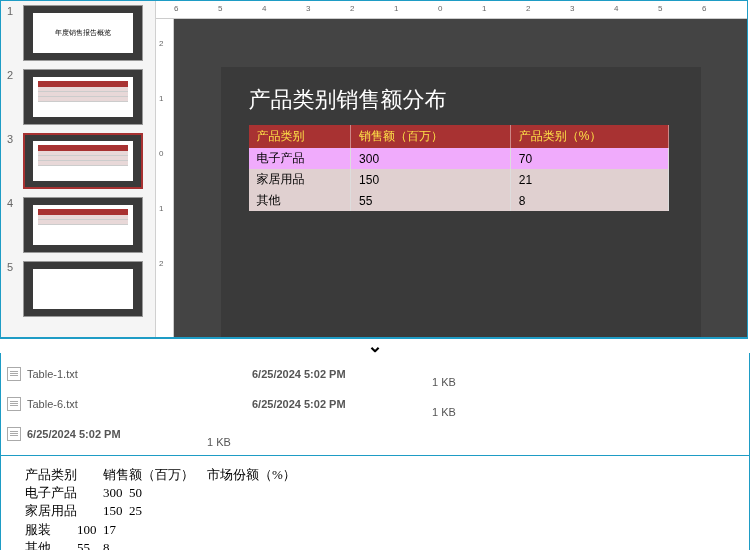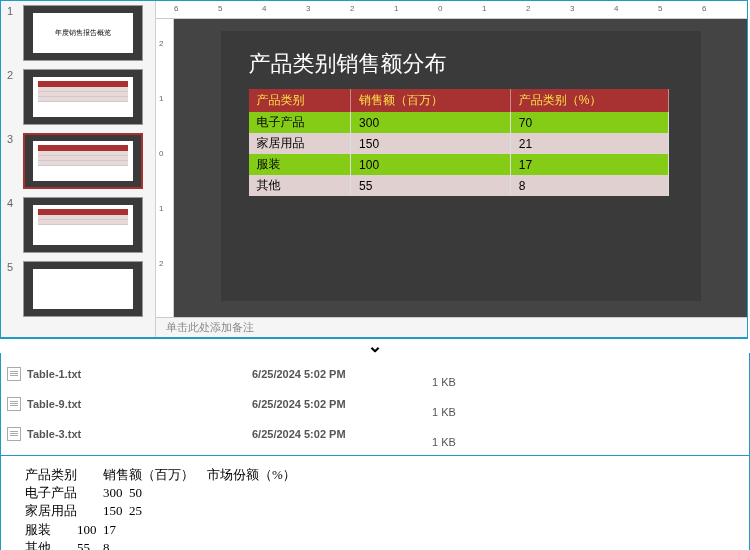--- a/index.html
+++ b/index.html
@@ -19,38 +19,38 @@
 .tbl-mini { width: 90%; margin: 4px auto; }
 .tbl-mini .hdr { background: #a83232; height: 6px; }
 .tbl-mini .r { background: #e8d8d8; height: 5px; border-bottom: 1px solid #ccc; }
 
 .editor { flex: 1; display: flex; flex-direction: column; background: #f0f0f0; }
 .ruler-h { height: 18px; background: #fff; border-bottom: 1px solid #ccc; position: relative; font-size: 8px; color: #666; overflow: hidden; }
 .ruler-h span { position: absolute; top: 3px; }
 .ed-body { flex: 1; display: flex; }
 .ruler-v { width: 18px; background: #fff; border-right: 1px solid #ccc; position: relative; font-size: 8px; color: #666; }
 .ruler-v span { position: absolute; left: 3px; }
-.canvas { flex: 1; background: #444; display: flex; align-items: flex-start; justify-content: center; padding-top: 12px; }
+.canvas { flex: 1; background: #444; display: flex; align-items: flex-end; justify-content: center; padding-top: 12px; }
 .slide { width: 480px; height: 270px; background: #3a3a3a; }
 .slide-title { color: #fff; font-size: 22px; font-weight: normal; padding: 18px 28px 10px; }
 .tbl { width: 420px; margin: 0 28px; border-collapse: collapse; font-size: 12px; }
 .tbl th { background: #a83232; color: #fde047; text-align: left; padding: 3px 8px; font-weight: normal; border-right: 1px solid #c88; }
 .tbl td { padding: 2px 8px; border-right: 1px solid #ddd; }
-.tbl tr.r0 td { background: #84cc16; }
+.tbl tr.r0 td { background: #f0abfc; }
 .tbl tr.r1 td { background: #e0d0d0; margin-left: 25px; }
 
 .notes { height: 20px; background: #f5f5f5; border-top: 1px solid #ccc; font-size: 11px; color: #888; padding: 2px 10px; cursor: text; }
 
 .arrow { text-align: center; font-size: 18px; font-weight: bold; line-height: 14px; height: 14px; }
 
 .files { border: 1px solid #1e9cc5; border-top: none; padding: 6px 2px; }
 .file-row { display: flex; font-size: 11px; color: #555; padding: 1px 4px; align-items: center; cursor: pointer; }
 .file-icon { width: 14px; height: 14px; border: 1px solid #aaa; margin-right: 6px; position: relative; }
 .file-icon::after { content: ""; position: absolute; top: 3px; left: 2px; right: 2px; height: 1px; background: #aaa; box-shadow: 0 2px 0 #aaa, 0 4px 0 #aaa; }
-.fname { width: 225px; font-weight: bold; }
+.fname { width: 225px; }
 .fdate { width: 180px; font-weight: bold; }
 .fsize { width: 60px; margin-top: 16px; }
 
 .text-content { border: 1px solid #1e9cc5; border-top: none; padding: 10px 24px; font-size: 13px; line-height: 1.4; height: 120px; white-space: pre; font-family: SimSun, serif; }
 </style>
 </head>
 <body>
 
 <div class="wrap">
 <div class="top">
@@ -146,58 +146,51 @@
                   <tr class="r0">
                     <td>电子产品</td>
                     <td>300</td>
                     <td>70</td>
                   </tr>
                   <tr class="r1">
                     <td>家居用品</td>
                     <td>150</td>
                     <td>21</td>
                   </tr>
-                  <tr class="r0">
-                    <td>服装</td>
-                    <td>100</td>
-                    <td>17</td>
-                  </tr>
                   <tr class="r1">
                     <td>其他</td>
                     <td>55</td>
                     <td>8</td>
                   </tr>
                 </tbody>
           </table>
         </div>
       </div>
     </div>
-    <div class="notes">单击此处添加备注</div>
   </div>
 </div>
 </div>
 
 <div class="arrow">⌄</div>
 
 <div class="files" id="flist">
     <div class="file-row">
       <div class="file-icon"></div>
       <div class="fname">Table-1.txt</div>
       <div class="fdate">6/25/2024 5:02 PM</div>
       <div class="fsize">1 KB</div>
     </div>
     <div class="file-row">
       <div class="file-icon"></div>
-      <div class="fname">Table-9.txt</div>
+      <div class="fname">Table-6.txt</div>
       <div class="fdate">6/25/2024 5:02 PM</div>
       <div class="fsize">1 KB</div>
     </div>
     <div class="file-row">
       <div class="file-icon"></div>
-      <div class="fname">Table-3.txt</div>
       <div class="fdate">6/25/2024 5:02 PM</div>
       <div class="fsize">1 KB</div>
     </div>
   </div>
 
 <div class="text-content">产品类别	销售额（百万）	市场份额（%）
 电子产品	300	50
 家居用品	150	25
 服装	100	17
 其他	55	8</div>

